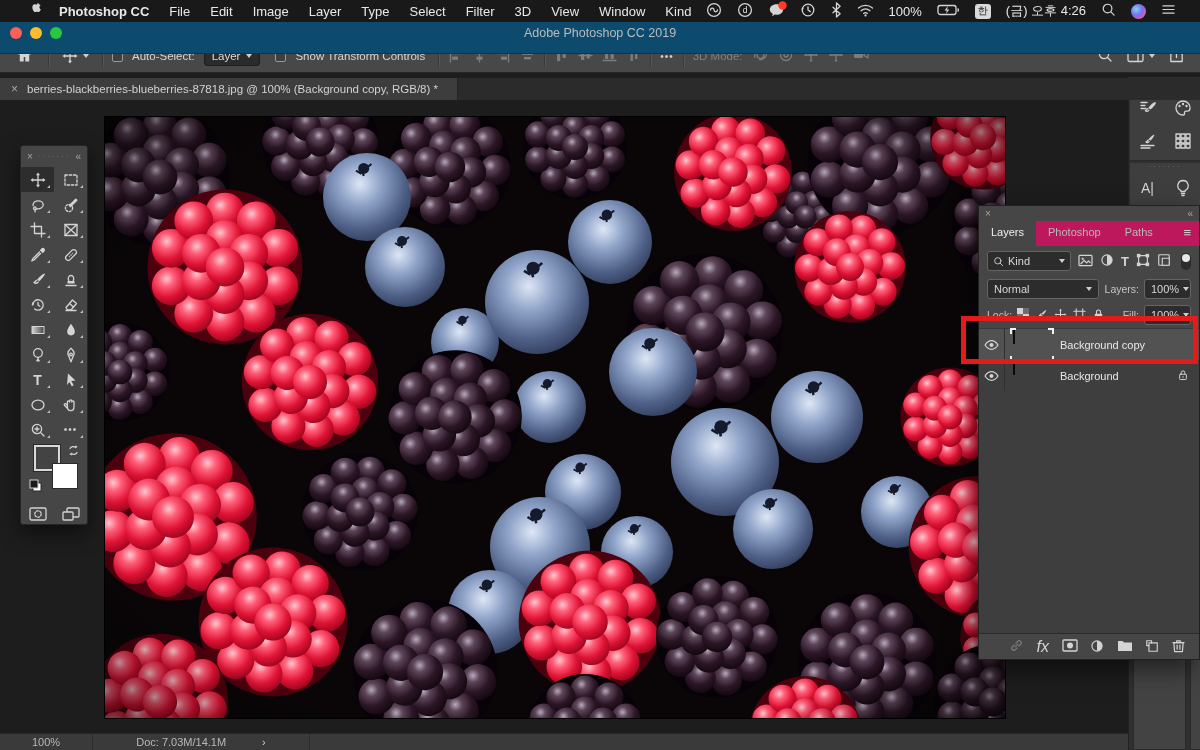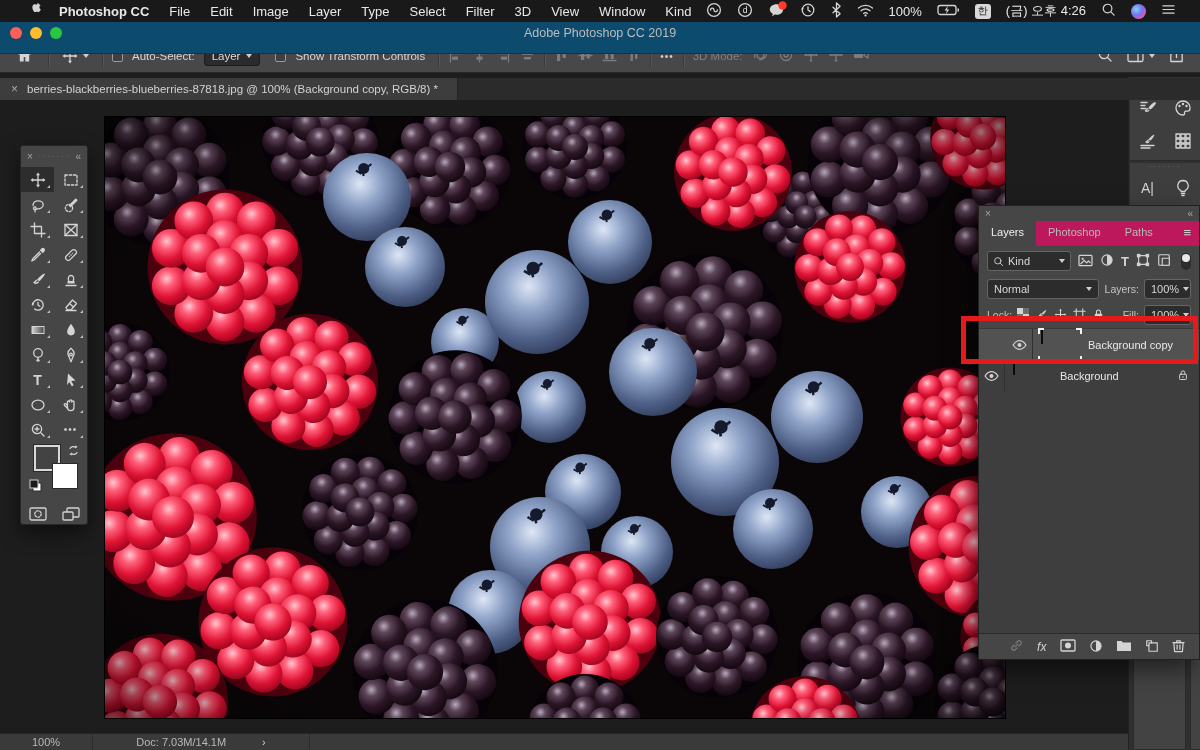--- a/index.html
+++ b/index.html
@@ -111,21 +111,21 @@
   .blendrow { height:26px; display:flex; align-items:center; gap:5px; padding:0 8px; }
   .selbox { background:#2c2c2c; border:1px solid #656565; border-radius:3px; height:20px;
     display:flex; align-items:center; padding:0 6px; }
   .blendsel { width:112px; } .blendsel .sp { flex:1; }
   .valbox { width:47px; } .valbox .sp { flex:1; text-align:right; margin-right:4px; }
   .rlabel { color:#c3c3c3; font-size:10.5px; }
   .lockrow { height:26px; display:flex; align-items:center; gap:5px; padding:0 8px; }
   .lockicons { display:flex; gap:6px; align-items:center; }
   .llist { flex:1; background:#3e3e3e; border-top:1px solid #393939; }
   .lrow { height:31px; display:flex; align-items:center; background:#3e3e3e; }
-  .lrow.sel { background:#525252;padding-left:28px; }
+  .lrow.sel { background:#525252; }
   .eyecell { width:26px; align-self:stretch; border-right:1px solid #2f2f2f; display:flex;
     align-items:center; justify-content:center; }
   .thumbwrap { position:relative; width:38px; height:28px; margin:0 9px 0 8px; flex:none; }
   .thumb { width:100%; height:100%; border:1px solid #0a0a0a; background:#0d0d12;
     background-image:
       radial-gradient(circle at 22% 32%, #ef3558 0 24%, rgba(0,0,0,0) 26%),
       radial-gradient(circle at 68% 22%, #33202e 0 26%, rgba(0,0,0,0) 28%),
       radial-gradient(circle at 48% 68%, #6d7fa8 0 22%, rgba(0,0,0,0) 24%),
       radial-gradient(circle at 88% 62%, #d01435 0 26%, rgba(0,0,0,0) 28%),
       radial-gradient(circle at 10% 80%, #57668e 0 22%, rgba(0,0,0,0) 24%),
@@ -847,21 +847,21 @@
             <circle class="f" cx="8" cy="10.5" r="1"></circle>
           </svg>
       </span>
     </div>
   </div>
   <div class="lp-bottom">
     <span><svg class="ico dim" width="15" height="15" viewBox="0 0 16 16">
           <path d="M6.5 9.5l3-3"></path>
           <path d="M5.5 7.5l-2 2a2.2 2.2 0 0 0 3.1 3.1l2-2M10.5 8.5l2-2a2.2 2.2 0 0 0-3.1-3.1l-2 2"></path>
         </svg></span>
-    <span style="font-style:italic;color:#d4d4d4;font-size:12px;">fx</span>
+    <span style="font-style:italic;color:#d4d4d4;font-size:16px;">fx</span>
     <span><svg class="ico" width="16" height="13" viewBox="0 0 16 13">
           <rect x="1" y="1" width="14" height="11" rx="1"></rect>
           <circle class="f" cx="8" cy="6.5" r="3"></circle>
         </svg></span>
     <span><svg class="ico" width="14" height="14" viewBox="0 0 16 16">
           <circle cx="8" cy="8" r="5.8"></circle>
           <path class="f" d="M8 2.2v11.6a5.8 5.8 0 0 0 0-11.6z"></path>
         </svg></span>
     <span><svg class="ico" width="16" height="13" viewBox="0 0 16 13">
           <path class="f" d="M1 2h4.5L7 3.5h8V12H1z"></path>

